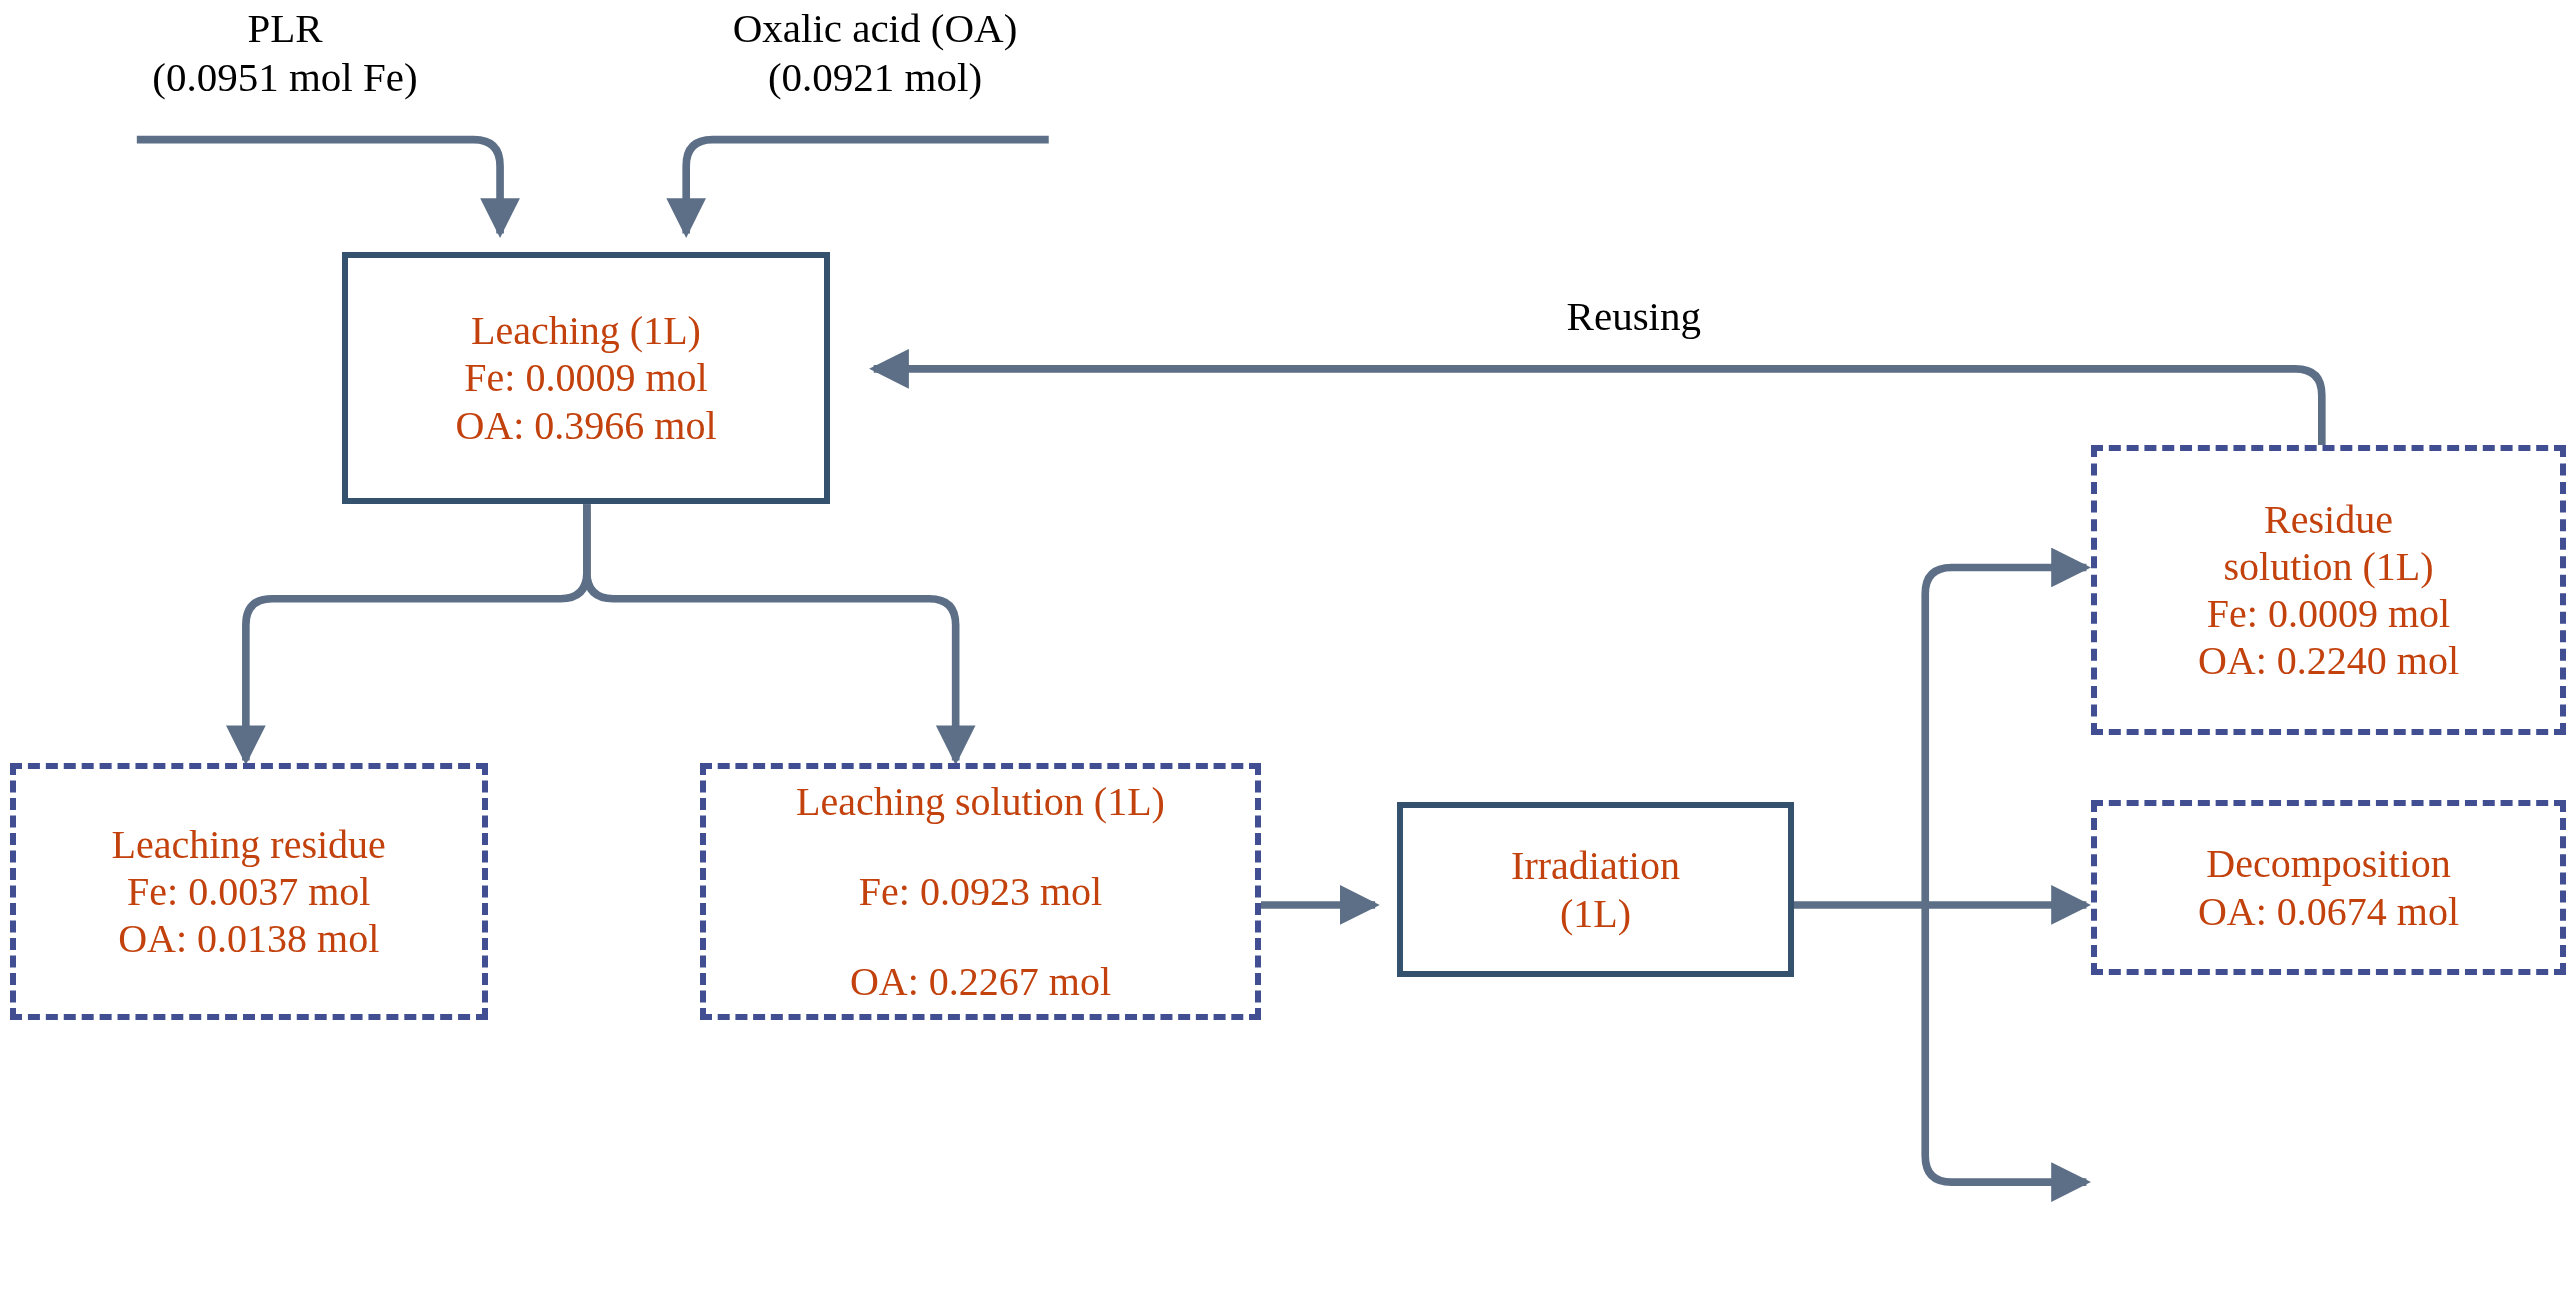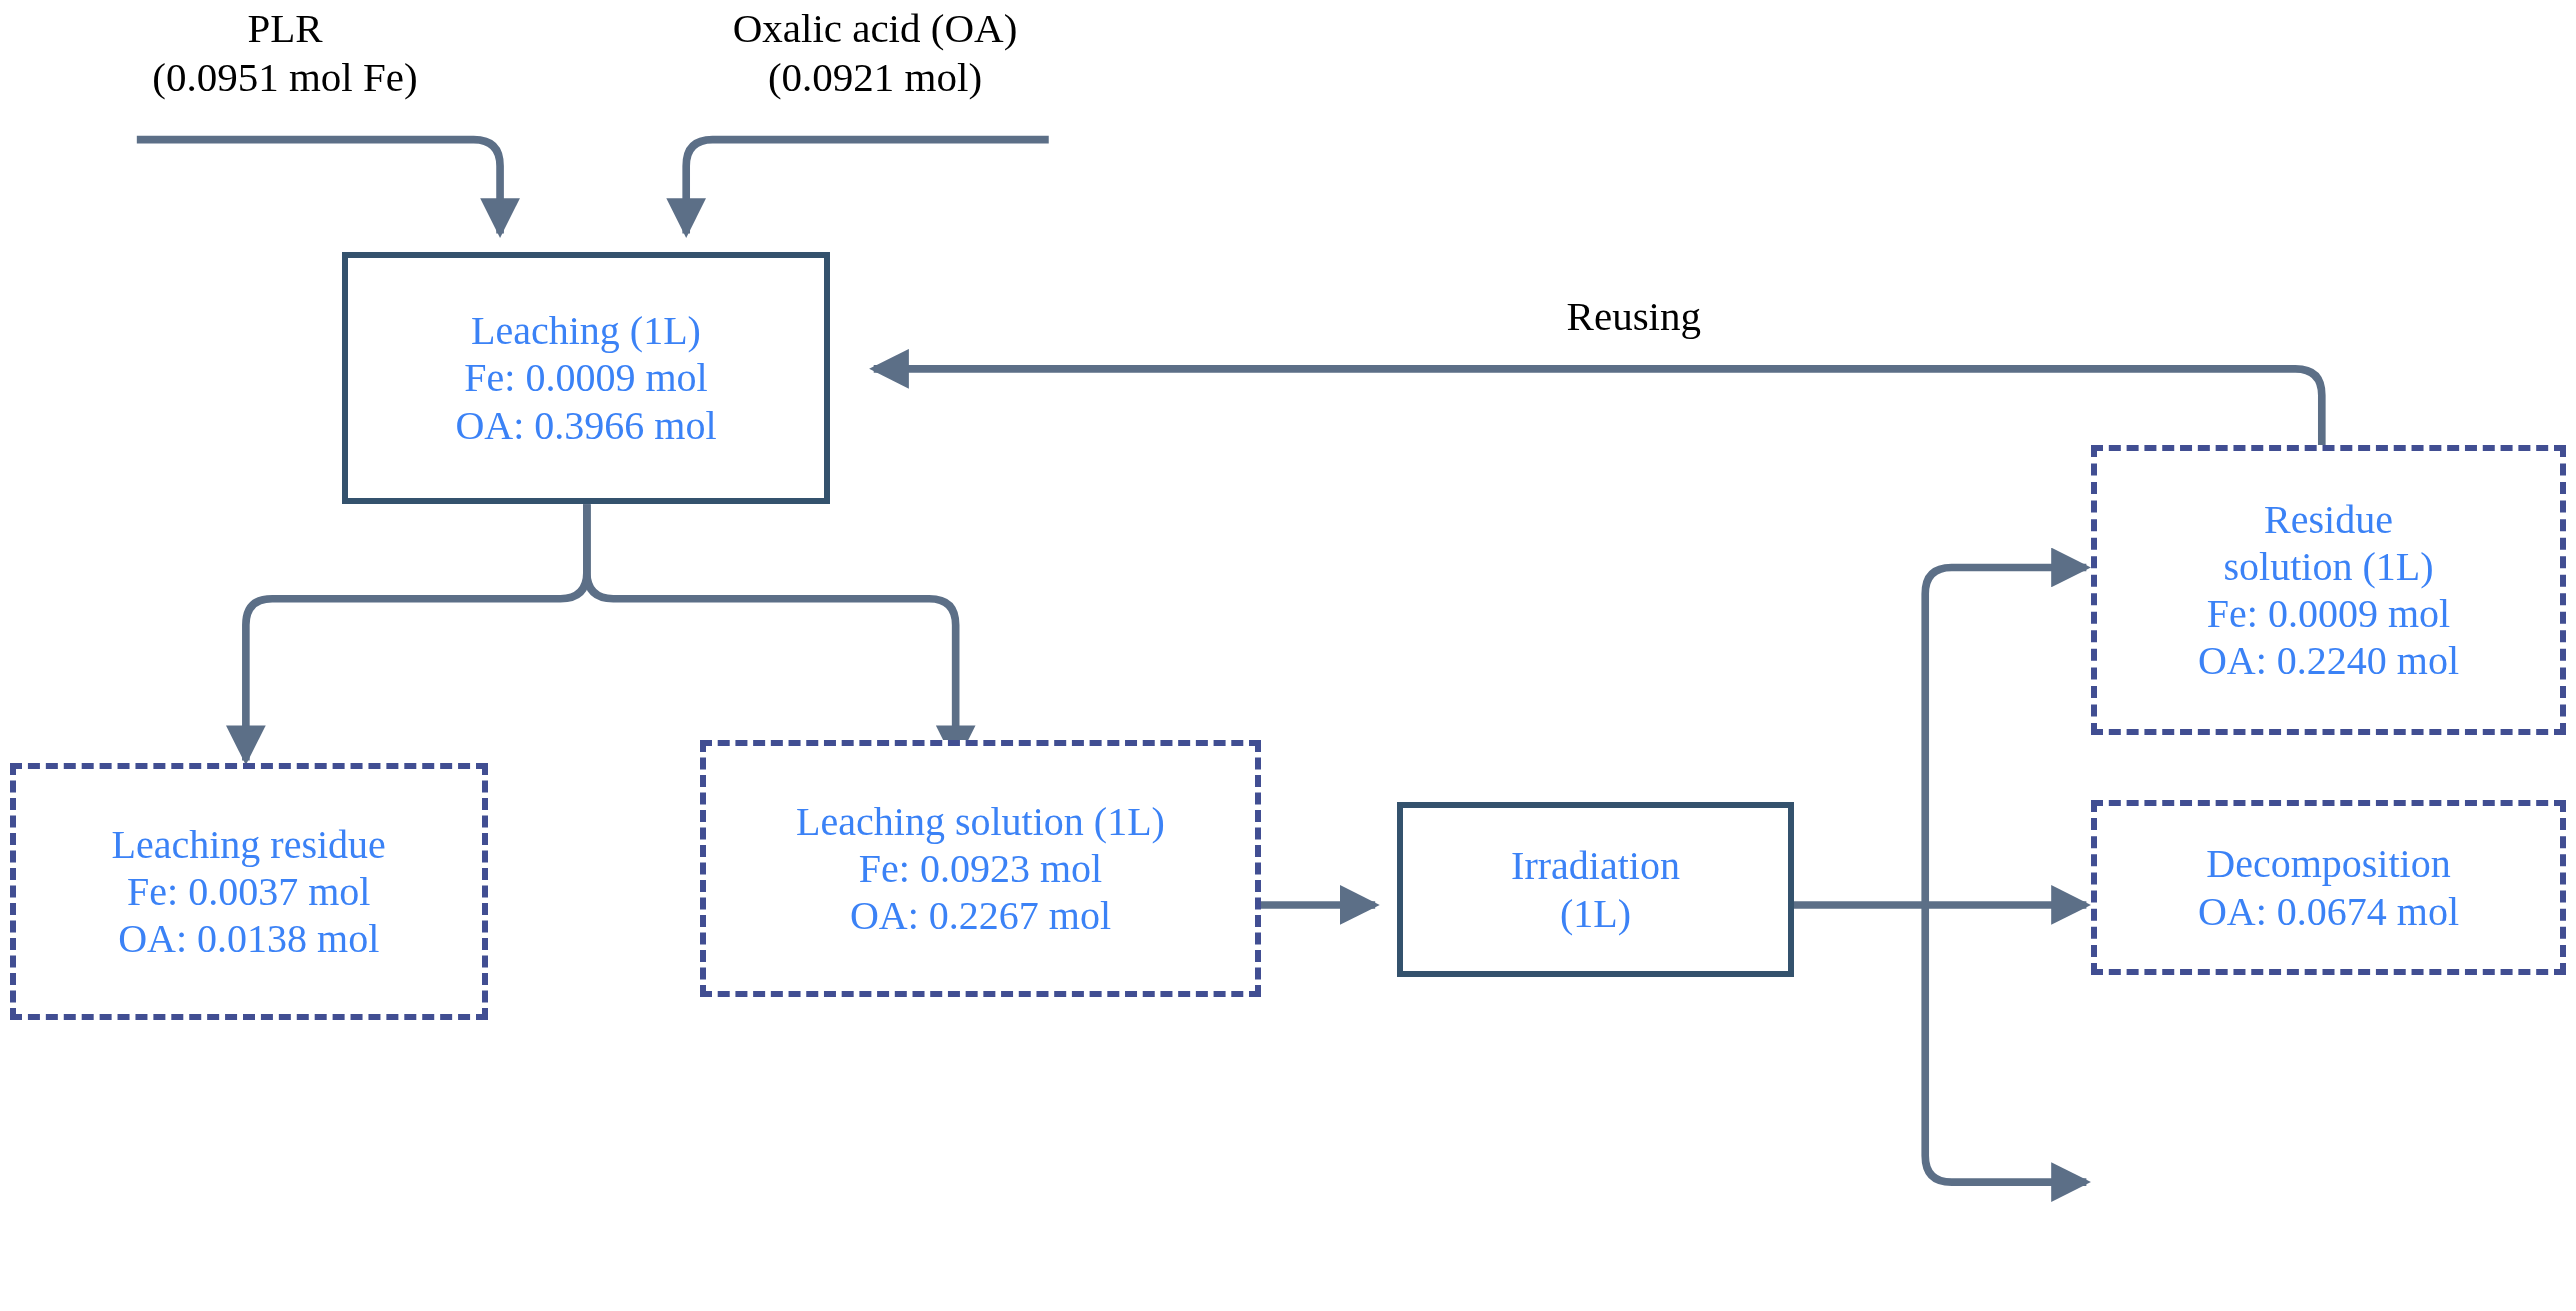--- a/index.html
+++ b/index.html
@@ -27,21 +27,21 @@
     pointer-events: none;
   }
   .node {
     position: absolute;
     box-sizing: border-box;
     display: flex;
     flex-direction: column;
     align-items: center;
     justify-content: center;
     background: #ffffff;
-    color: #3b82f6;
+    color: #c2410c;
     text-align: center;
     line-height: 1.18;
   }
   .node.solid {
     border: 6.3px solid #34526D;
   }
   .node.dashed {
     border: 6.3px dashed #414E92;
   }
   .node .line {
@@ -113,21 +113,21 @@
     <span class="line">Fe: 0.0009 mol</span>
     <span class="line">OA: 0.3966 mol</span>
   </div>
 
   <div class="node dashed fs-node" style="left:9.7px; top:763px; width:478px; height:257px;">
     <span class="line">Leaching residue</span>
     <span class="line">Fe: 0.0037 mol</span>
     <span class="line">OA: 0.0138 mol</span>
   </div>
 
-  <div class="node dashed fs-node" style="left:700px; top:740px; width:561px; height:257px;">
+  <div class="node dashed fs-node" style="left:700px; top:763px; width:561px; height:257px;gap:43px;">
     <span class="line">Leaching solution (1L)</span>
     <span class="line">Fe: 0.0923 mol</span>
     <span class="line">OA: 0.2267 mol</span>
   </div>
 
   <div class="node solid fs-node" style="left:1397px; top:802px; width:397px; height:175px;">
     <span class="line">Irradiation</span>
     <span class="line">(1L)</span>
   </div>
 

